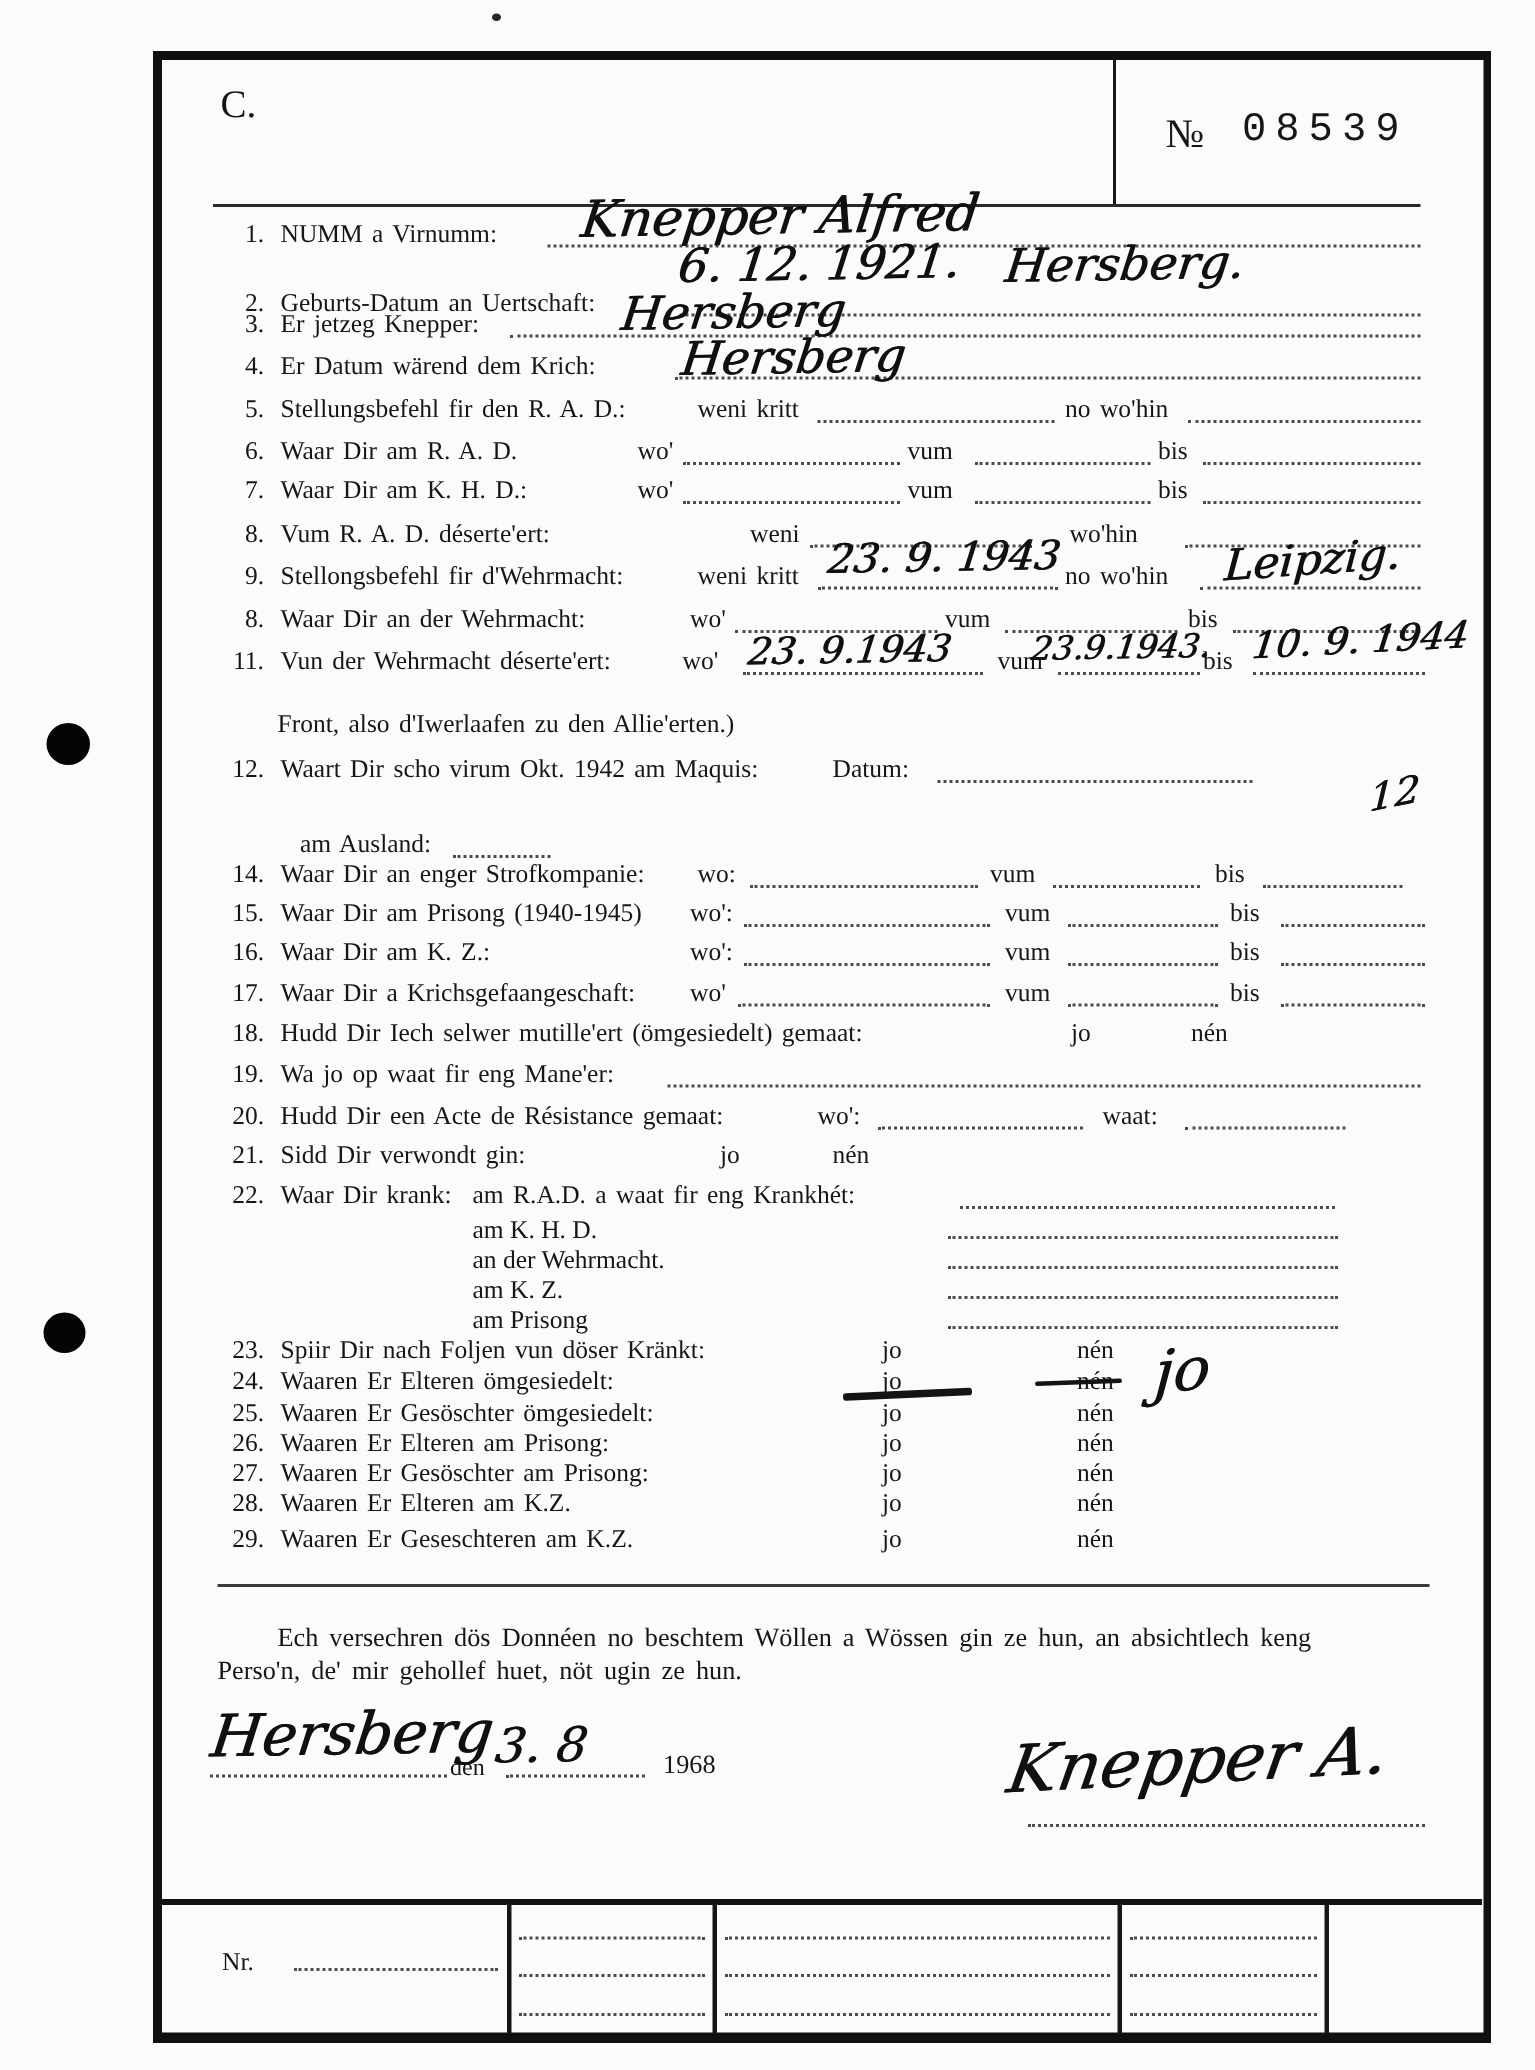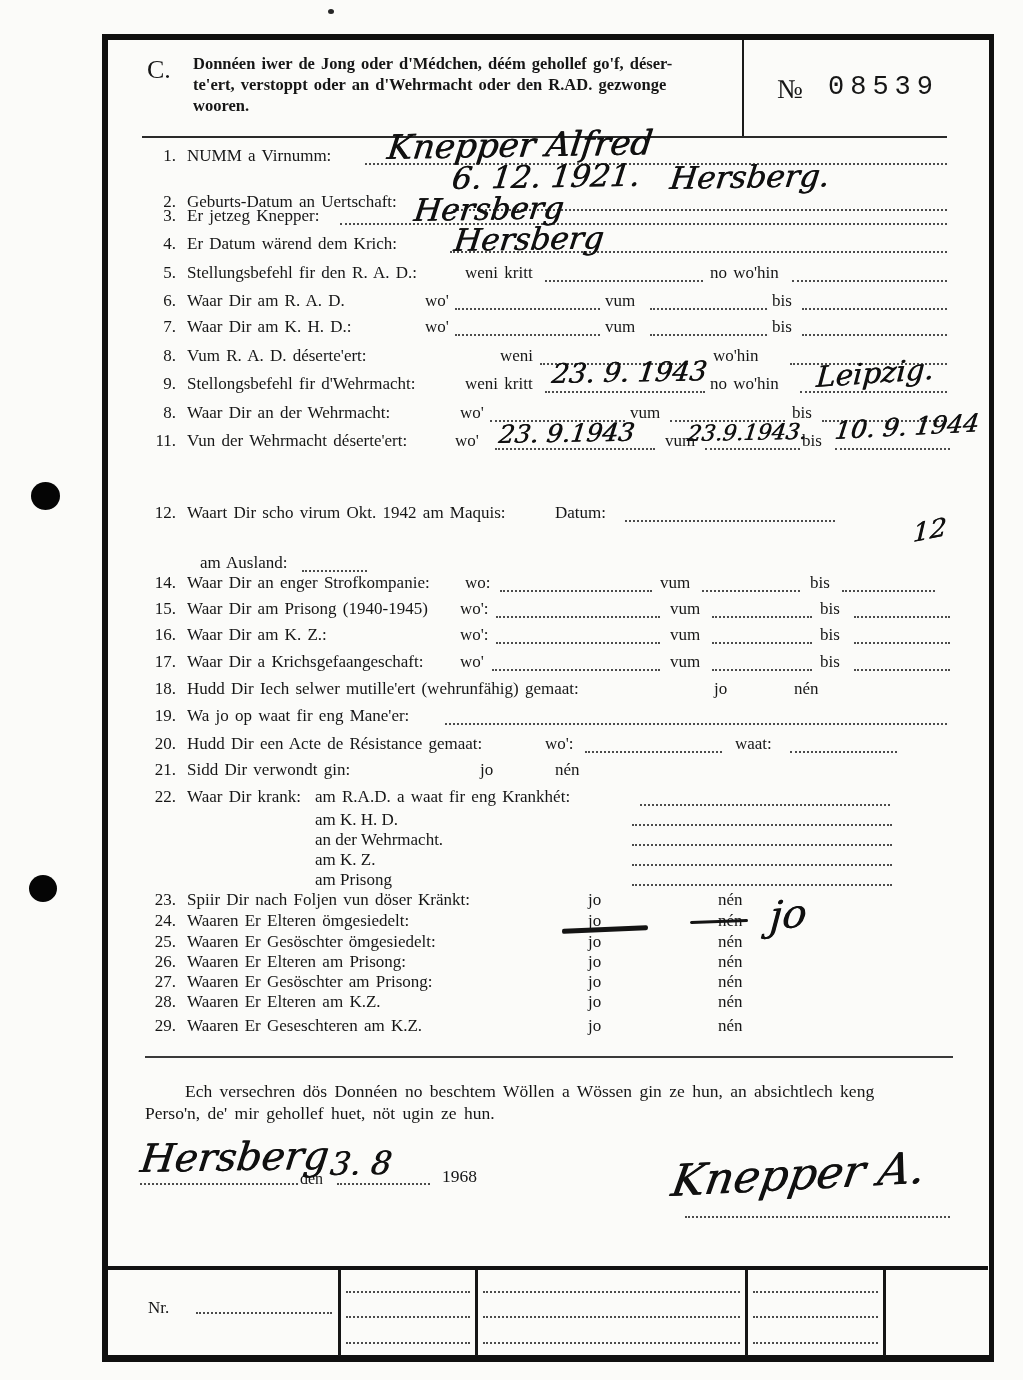--- a/index.html
+++ b/index.html
@@ -45,25 +45,20 @@
 <body>
 
 <div class="scan">
   <div class="frame"></div>
 
   <div class="fleck" style="left:328px;top:9px;width:6px;height:5px;"></div>
   <div class="hole" style="left:31px;top:482px;width:29px;height:28px;"></div>
   <div class="hole" style="left:29px;top:875px;width:28px;height:27px;"></div>
 
   <div class="sec">C.</div>
-  <div class="title">
-    <span>Donnéen iwer de Jong oder d'Médchen, déém gehollef go'f, déser-</span><br>
-    <span>te'ert, verstoppt oder an d'Wehrmacht oder den R.AD. gezwonge</span><br>
-    <span>wooren.</span>
-  </div>
   <div class="hdr-divider"></div>
   <div class="no-label">№</div>
   <div class="no-value">08539</div>
   <div class="hdr-line"></div>
 
   <div class="row" style="top:146px">
     <span class="num">1.</span><span class="lbl">NUMM a Virnumm:</span>
     <i class="dots" style="left:217px;width:582px"></i>
   </div>
   <div class="row" style="top:192px">
@@ -128,20 +123,21 @@
   </div>
   <div class="row" style="top:431px">
     <span class="num">11.</span><span>Vun der Wehrmacht déserte'ert:</span>
     <span class="fw" style="left:307px">wo'</span>
     <i class="dots" style="left:347px;width:160px"></i>
     <span class="fw" style="left:517px">vum</span>
     <i class="dots" style="left:557px;width:95px"></i>
     <span class="fw" style="left:654px">bis</span>
     <i class="dots" style="left:687px;width:115px"></i>
   </div>
+  <div class="note" style="top:473px">Front, also d'Iwerlaafen zu den Allie'erten.)</div>
 
   <div class="row" style="top:503px">
     <span class="num">12.</span><span>Waart Dir scho virum Okt. 1942 am Maquis:</span>
     <span class="fw" style="left:407px">Datum:</span>
     <i class="dots" style="left:477px;width:210px"></i>
   </div>
   <div class="row" style="top:553px;left:200px;width:300px">
     <span>am Ausland:</span>
     <i class="dots" style="left:102px;width:65px"></i>
   </div>
@@ -175,21 +171,21 @@
   <div class="row" style="top:652px">
     <span class="num">17.</span><span>Waar Dir a Krichsgefaangeschaft:</span>
     <span class="fw" style="left:312px">wo'</span>
     <i class="dots" style="left:344px;width:168px"></i>
     <span class="fw" style="left:522px">vum</span>
     <i class="dots" style="left:564px;width:100px"></i>
     <span class="fw" style="left:672px">bis</span>
     <i class="dots" style="left:706px;width:96px"></i>
   </div>
   <div class="row" style="top:679px">
-    <span class="num">18.</span><span>Hudd Dir Iech selwer mutille'ert (wehrunfähig) gemaat:</span>
+    <span class="num">18.</span><span>Hudd Dir Iech selwer mutille'ert (ömgesiedelt) gemaat:</span>
     <span class="fw" style="left:566px">jo</span>
     <span class="fw" style="left:646px">nén</span>
   </div>
   <div class="row" style="top:706px">
     <span class="num">19.</span><span>Wa jo op waat fir eng Mane'er:</span>
     <i class="dots" style="left:297px;width:502px"></i>
   </div>
   <div class="row" style="top:734px">
     <span class="num">20.</span><span>Hudd Dir een Acte de Résistance gemaat:</span>
     <span class="fw" style="left:397px">wo':</span>

